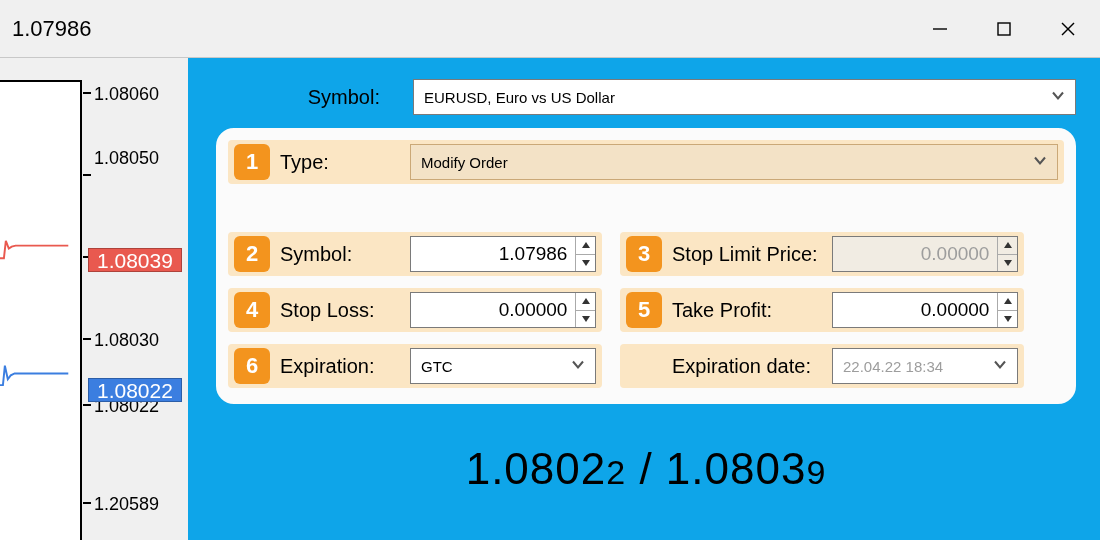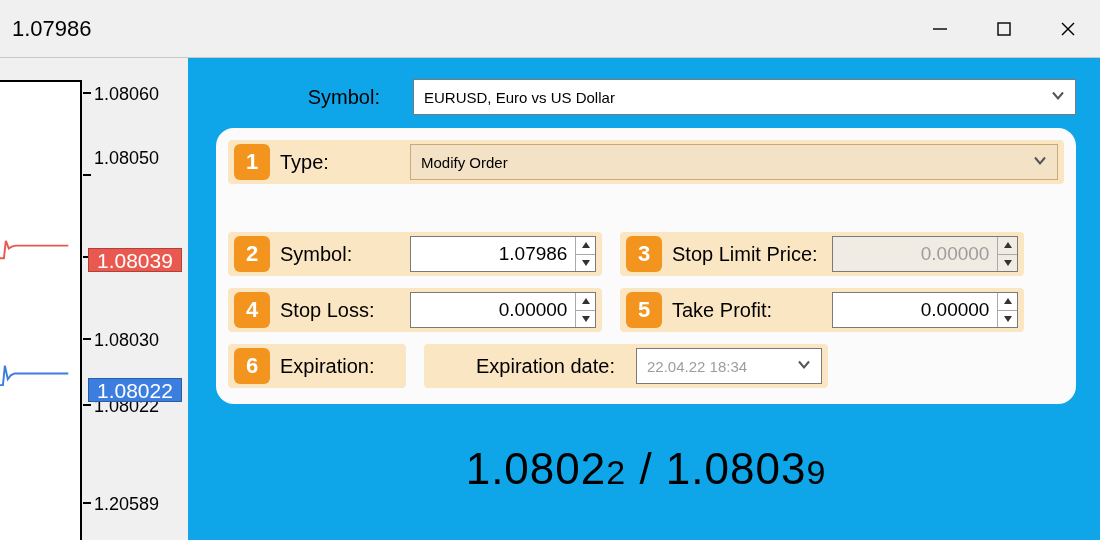--- a/index.html
+++ b/index.html
@@ -365,20 +365,26 @@
                 </div>
             </div>
           </div>
         </div>
       </div>
 
       <div class="hl-row">
         <div class="highlight-band">
           <div class="step">6</div>
           <div class="lbl">Expiration:</div>
+          <div class="combo" style="width:186px; flex:0 0 186px">
+            <span>GTC</span>
+            <span class="chev"><svg viewBox="0 0 14 14">
+                  <polyline points="2,4 7,10 12,4"></polyline>
+                </svg></span>
+          </div>
         </div>
         <div class="highlight-band col2">
           <div style="width:36px; flex:0 0 36px"></div>
           <div class="lbl exp-date">Expiration date:</div>
           <div class="combo disabled" style="width:186px; flex:0 0 186px">
             <span>22.04.22 18:34</span>
             <span class="chev"><svg viewBox="0 0 14 14">
                   <polyline points="2,4 7,10 12,4"></polyline>
                 </svg></span>
           </div>

